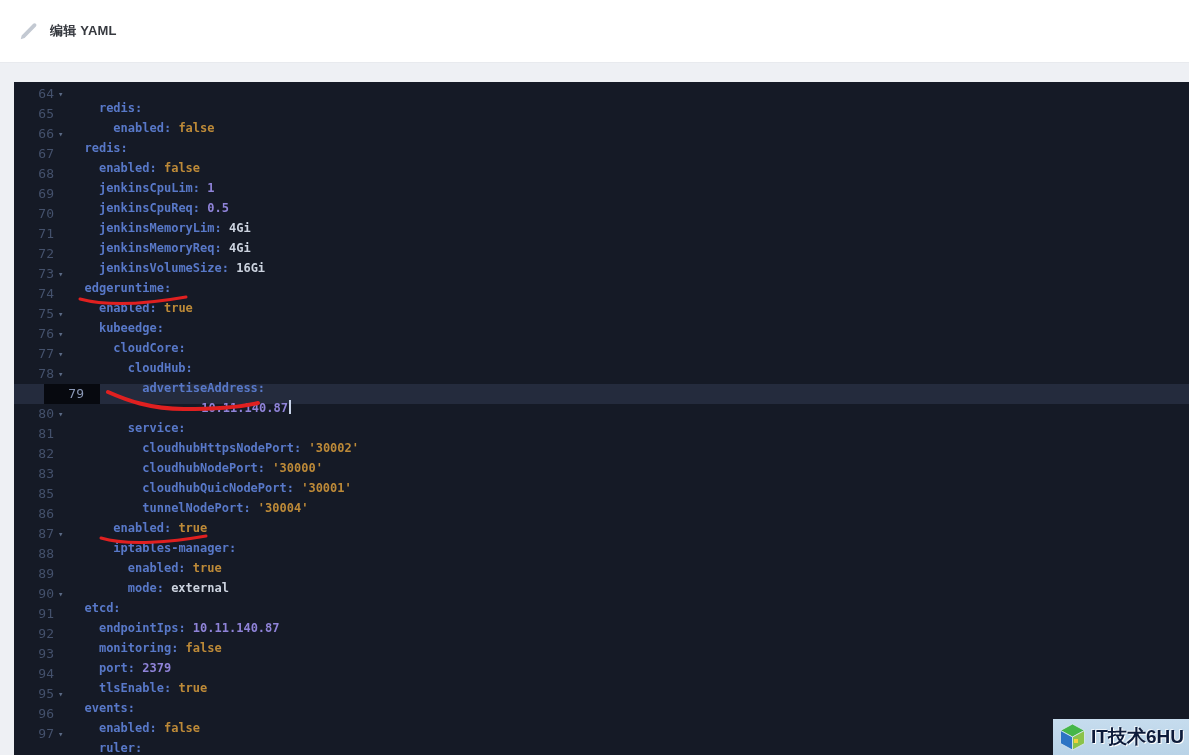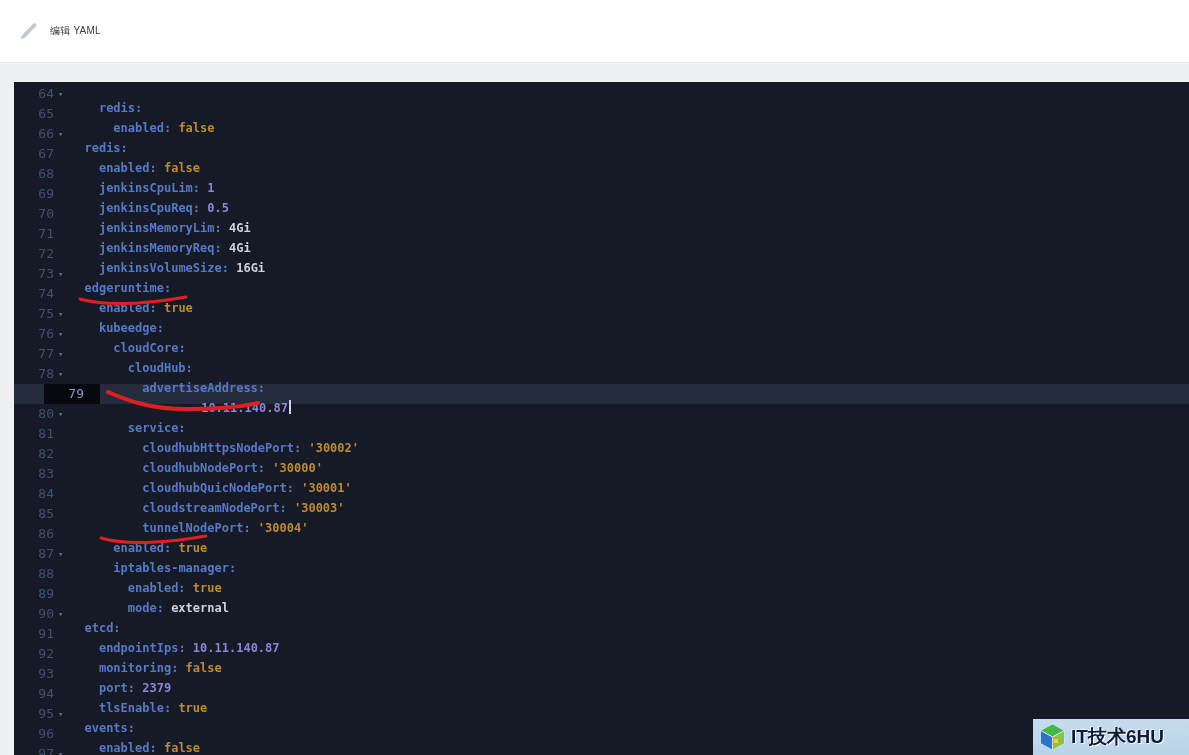--- a/index.html
+++ b/index.html
@@ -9,21 +9,21 @@
     font-family:"Liberation Sans",sans-serif;
   }
   
   .header{
     position:absolute;left:0;top:0;right:0;height:62px;
     background:var(--header_bg,#fff);
     border-bottom:1px solid #e8eaee;
     display:flex;align-items:center;
   }
   .pencil-wrap{width:26px;height:26px;margin-left:16px;display:flex;align-items:center;justify-content:center;}
-  .page-title{margin-left:8px;font-size:10px;font-weight:normal;color:#36393f;letter-spacing:.2px;}
+  .page-title{margin-left:8px;font-size:13px;font-weight:bold;color:#36393f;letter-spacing:.2px;}
   
   .editor{
     position:absolute;left:14px;top:82px;right:0;bottom:0;
     background:var(--editor_bg,#151a26);
     overflow:hidden;
     cursor:text;
   }
   .lines{position:absolute;left:0;top:2px;right:0;}
   .line{
     display:flex;height:20px;line-height:20px;white-space:pre;
@@ -44,21 +44,21 @@
   .t-num{color:var(--number,#8f83d8);}
   .t-plain{color:var(--plain,#ccd3df);}
   .cursor{
     display:inline-block;width:2px;height:14px;margin-left:1px;vertical-align:-2px;
     background:var(--cursor,#c8d2e8);animation:blink 1.1s steps(1) infinite;
   }
   @keyframes blink{50%{opacity:0;}}
   .anno-svg{position:absolute;left:0;top:0;width:100%;height:100%;pointer-events:none;}
   
   .watermark{
-    position:absolute;right:0;bottom:0;width:156px;height:36px;
+    position:absolute;right:0;bottom:0;width:136px;height:36px;
     background:linear-gradient(180deg,#c6dcee,var(--watermark_bg,#b9d3e7));
     display:flex;align-items:center;gap:5px;padding-left:6px;box-sizing:border-box;
   }
   .wm-text{
     font-size:19px;font-weight:bold;color:var(--watermark_text,#0d1b3a);
     text-shadow:1px 1px 0 #ffffff,-1px -1px 0 #ffffffaa;white-space:nowrap;
   }
 </style>
 </head>
 <body>
@@ -87,21 +87,20 @@
       <div class="line"><span class="gutter"><span class="lnum">74</span><span class="fold"></span></span><span class="code"><span>    </span><span class="t-key">enabled:</span><span class="t-bool"> true</span></span></div>
       <div class="line"><span class="gutter"><span class="lnum">75</span><span class="fold">▾</span></span><span class="code"><span>    </span><span class="t-key">kubeedge:</span></span></div>
       <div class="line"><span class="gutter"><span class="lnum">76</span><span class="fold">▾</span></span><span class="code"><span>      </span><span class="t-key">cloudCore:</span></span></div>
       <div class="line"><span class="gutter"><span class="lnum">77</span><span class="fold">▾</span></span><span class="code"><span>        </span><span class="t-key">cloudHub:</span></span></div>
       <div class="line"><span class="gutter"><span class="lnum">78</span><span class="fold">▾</span></span><span class="code"><span>          </span><span class="t-key">advertiseAddress:</span></span></div>
       <div class="line active"><span class="gutter"><span class="lnum">79</span><span class="fold"></span></span><span class="code"><span>            </span><span class="t-plain">- </span><span class="t-num">10.11.140.87</span><span class="cursor"></span></span></div>
       <div class="line"><span class="gutter"><span class="lnum">80</span><span class="fold">▾</span></span><span class="code"><span>        </span><span class="t-key">service:</span></span></div>
       <div class="line"><span class="gutter"><span class="lnum">81</span><span class="fold"></span></span><span class="code"><span>          </span><span class="t-key">cloudhubHttpsNodePort:</span><span class="t-str"> '30002'</span></span></div>
       <div class="line"><span class="gutter"><span class="lnum">82</span><span class="fold"></span></span><span class="code"><span>          </span><span class="t-key">cloudhubNodePort:</span><span class="t-str"> '30000'</span></span></div>
       <div class="line"><span class="gutter"><span class="lnum">83</span><span class="fold"></span></span><span class="code"><span>          </span><span class="t-key">cloudhubQuicNodePort:</span><span class="t-str"> '30001'</span></span></div>
-      <div class="line"><span class="gutter"><span class="lnum">84</span><span class="fold"></span></span><span class="code"><span>          </span><span class="t-key">cloudstreamNodePort:</span><span class="t-str"> '30003'</span></span></div>
       <div class="line"><span class="gutter"><span class="lnum">85</span><span class="fold"></span></span><span class="code"><span>          </span><span class="t-key">tunnelNodePort:</span><span class="t-str"> '30004'</span></span></div>
       <div class="line"><span class="gutter"><span class="lnum">86</span><span class="fold"></span></span><span class="code"><span>      </span><span class="t-key">enabled:</span><span class="t-bool"> true</span></span></div>
       <div class="line"><span class="gutter"><span class="lnum">87</span><span class="fold">▾</span></span><span class="code"><span>      </span><span class="t-key">iptables-manager:</span></span></div>
       <div class="line"><span class="gutter"><span class="lnum">88</span><span class="fold"></span></span><span class="code"><span>        </span><span class="t-key">enabled:</span><span class="t-bool"> true</span></span></div>
       <div class="line"><span class="gutter"><span class="lnum">89</span><span class="fold"></span></span><span class="code"><span>        </span><span class="t-key">mode:</span><span class="t-plain"> external</span></span></div>
       <div class="line"><span class="gutter"><span class="lnum">90</span><span class="fold">▾</span></span><span class="code"><span>  </span><span class="t-key">etcd:</span></span></div>
       <div class="line"><span class="gutter"><span class="lnum">91</span><span class="fold"></span></span><span class="code"><span>    </span><span class="t-key">endpointIps:</span><span class="t-num"> 10.11.140.87</span></span></div>
       <div class="line"><span class="gutter"><span class="lnum">92</span><span class="fold"></span></span><span class="code"><span>    </span><span class="t-key">monitoring:</span><span class="t-bool"> false</span></span></div>
       <div class="line"><span class="gutter"><span class="lnum">93</span><span class="fold"></span></span><span class="code"><span>    </span><span class="t-key">port:</span><span class="t-num"> 2379</span></span></div>
       <div class="line"><span class="gutter"><span class="lnum">94</span><span class="fold"></span></span><span class="code"><span>    </span><span class="t-key">tlsEnable:</span><span class="t-bool"> true</span></span></div>

